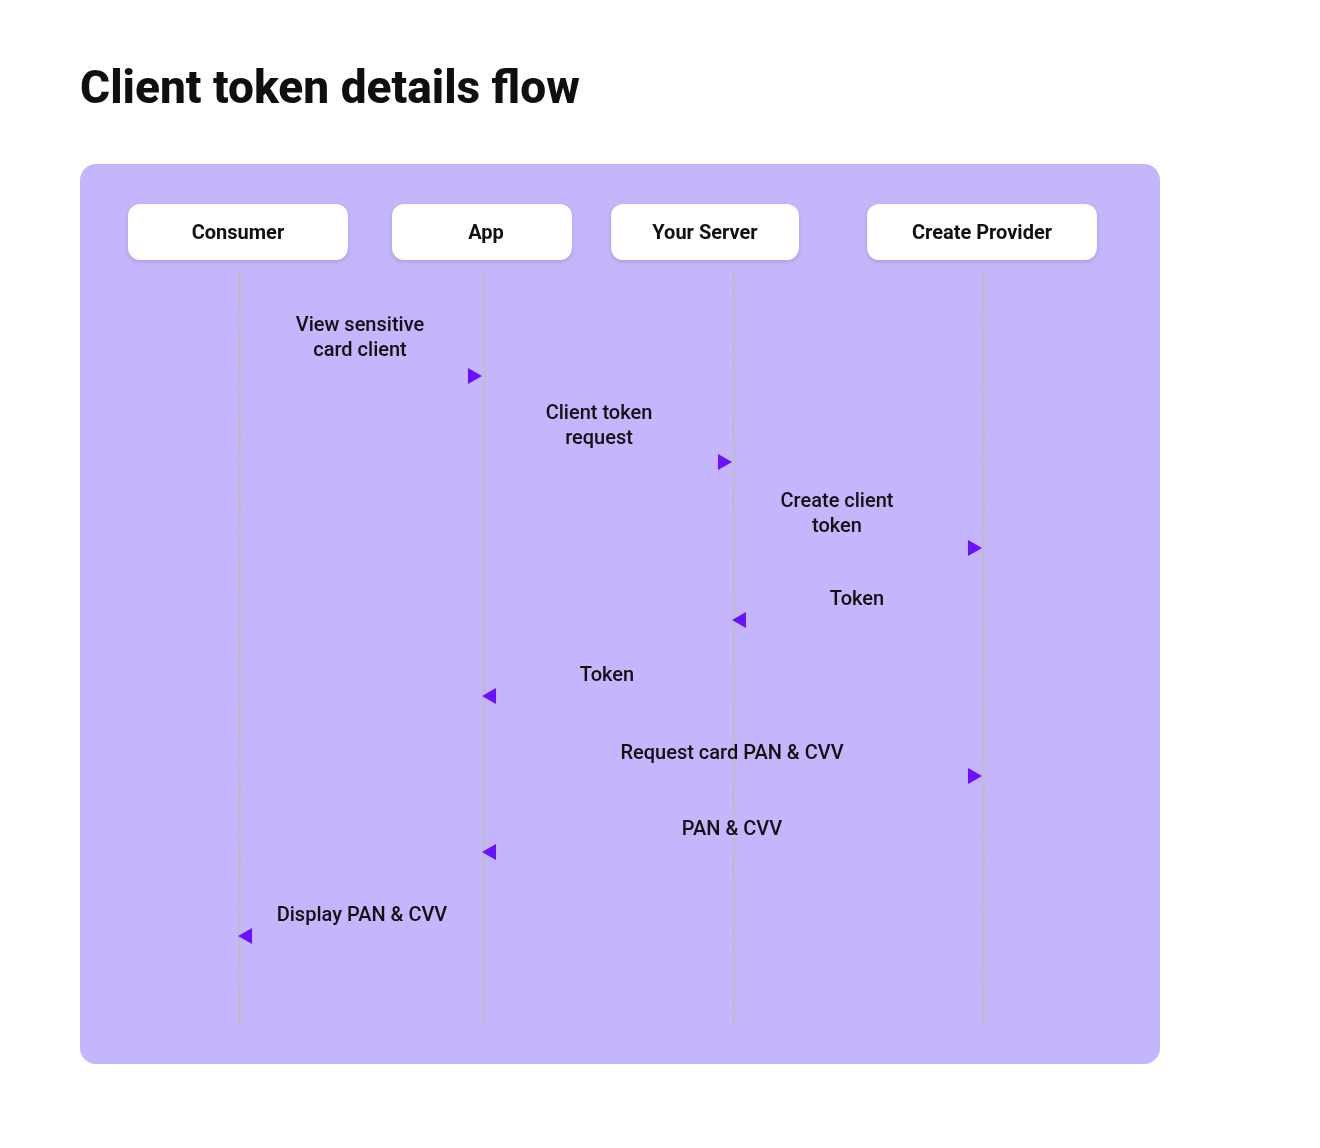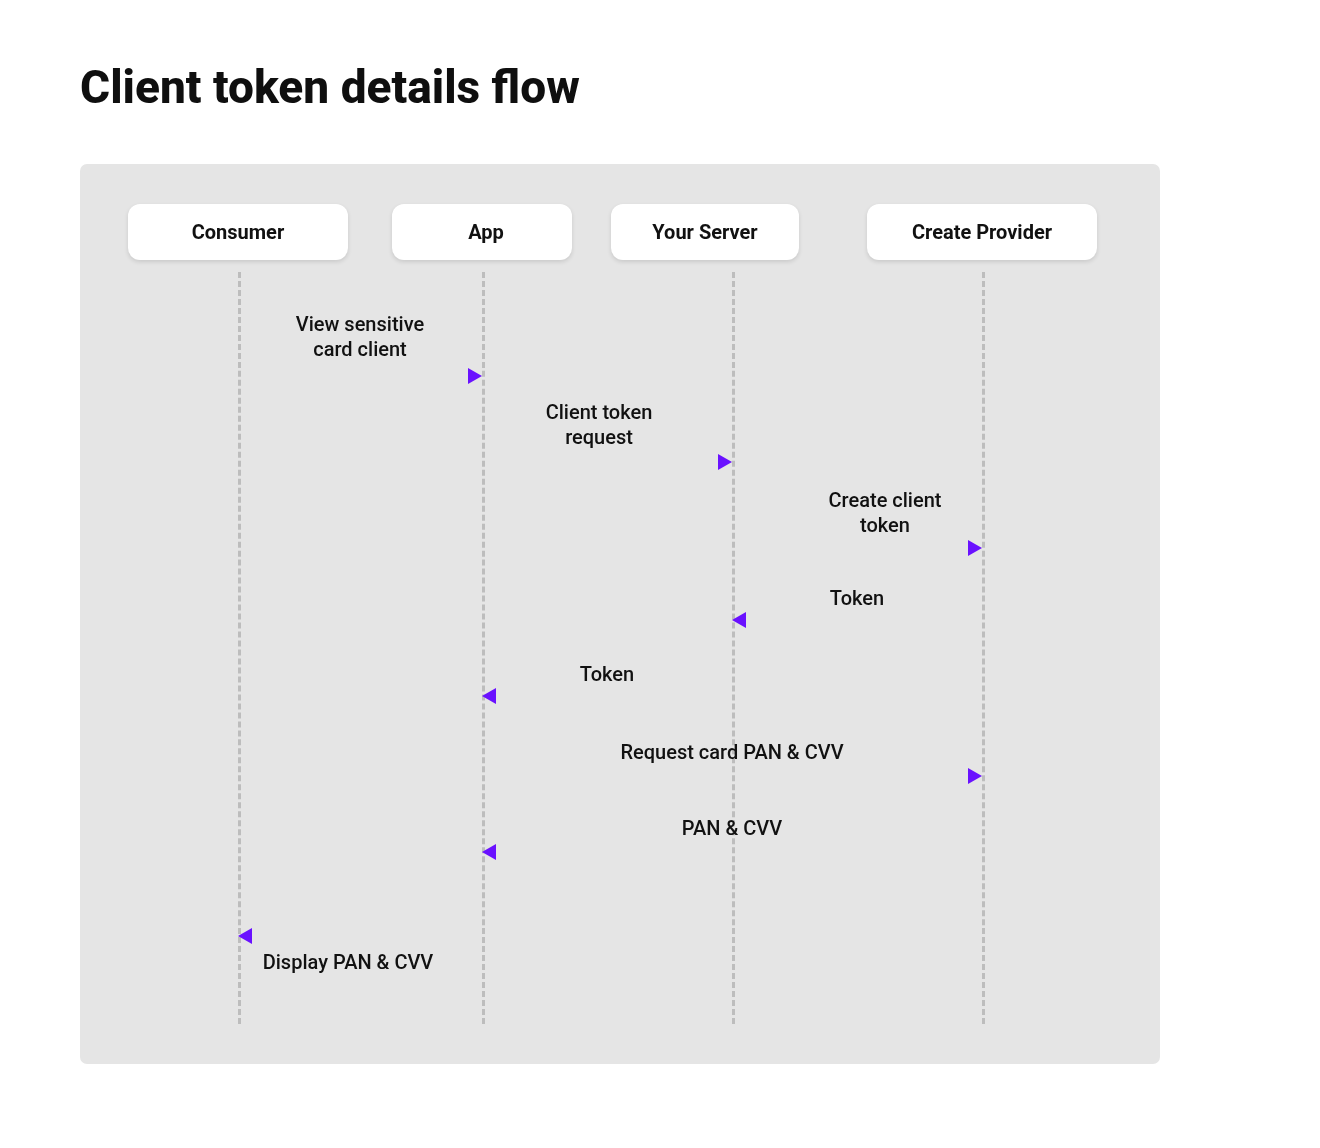--- a/index.html
+++ b/index.html
@@ -11,22 +11,22 @@
     padding: 60px 80px;
   }
   .page { width: 100%; }
   h1.title {
     font-size: 46px;
     font-weight: 800;
     color: #0f0f0f;
     margin-bottom: 50px;
   }
   .diagram-container {
-    background: #e5e5e5;
-    border-radius: 7px;
+    background: #c4b5fd;
+    border-radius: 16px;
     padding: 40px 40px 40px 40px;
     position: relative;
     width: 1080px;
     height: 900px;
   }
   .lanes {
     position: relative;
     width: 100%;
     height: 100%;
   }
@@ -83,27 +83,27 @@
         <div class="lane-header" style="left: 272px; width: 180px; padding-left: 8px;"><span>App</span></div>
         <div class="lifeline" style="left: 362px;"></div>
         <div class="lane-header" style="left: 491px; width: 188px;"><span>Your Server</span></div>
         <div class="lifeline" style="left: 612px;"></div>
         <div class="lane-header" style="left: 747px; width: 230px;"><span>Create Provider</span></div>
         <div class="lifeline" style="left: 862px;"></div>
         <div class="msg-label" style="left: 98px; width: 284px; top: 108px;">View sensitive
 card client</div>
         <div class="msg-label" style="left: 334px; width: 290px; top: 196px;">Client token
 request</div>
-        <div class="msg-label" style="left: 620px; width: 290px; top: 284px;">Create client
+        <div class="msg-label" style="left: 572px; width: 290px; top: 284px;">Create client
 token</div>
         <div class="msg-label" style="left: 592px; width: 290px; top: 382px;">Token</div>
         <div class="msg-label" style="left: 342px; width: 290px; top: 458px;">Token</div>
         <div class="msg-label" style="left: 342px; width: 540px; top: 536px;">Request card PAN &amp; CVV</div>
         <div class="msg-label" style="left: 342px; width: 540px; top: 612px;">PAN &amp; CVV</div>
-        <div class="msg-label" style="left: 86px; width: 284px; top: 698px; margin-top: 48px;">Display PAN &amp; CVV</div>
+        <div class="msg-label" style="left: 100px; width: 284px; top: 698px;">Display PAN &amp; CVV</div>
         <svg class="arrows" viewBox="0 0 1000 820" preserveAspectRatio="none">
           <defs>
             <linearGradient id="gradR" x1="0%" y1="0%" x2="100%" y2="0%">
               <stop offset="0%" stop-color="#6a11ff" stop-opacity="0"></stop>
               <stop offset="15%" stop-color="#6a11ff" stop-opacity="0.1"></stop>
               <stop offset="100%" stop-color="#6a11ff" stop-opacity="1"></stop>
             </linearGradient>
             <linearGradient id="gradL" x1="100%" y1="0%" x2="0%" y2="0%">
               <stop offset="0%" stop-color="#6a11ff" stop-opacity="0"></stop>
               <stop offset="15%" stop-color="#6a11ff" stop-opacity="0.1"></stop>

